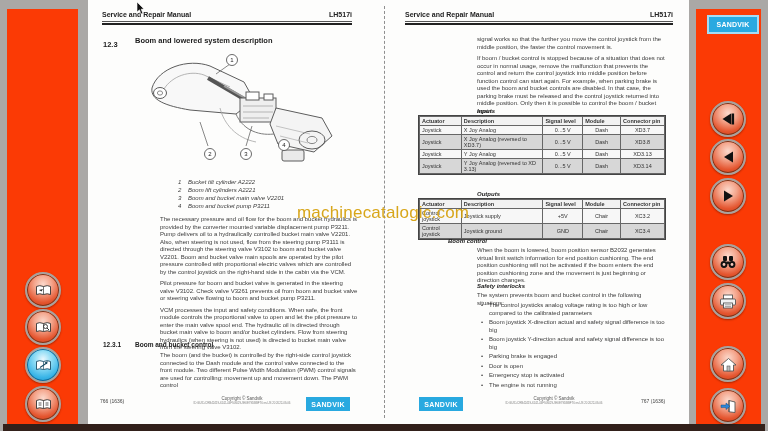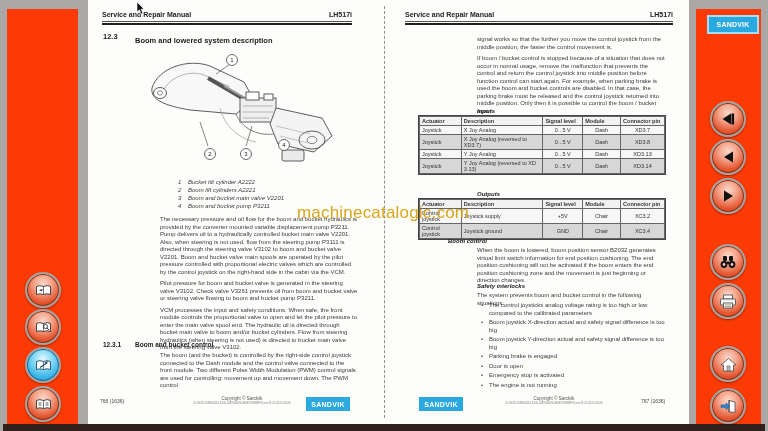--- a/index.html
+++ b/index.html
@@ -71,21 +71,21 @@
   <div class="band right"></div>
   <div class="bottom-bar"></div>
 
   <div class="page page-left">
     <div class="hdr" style="left:14px;top:11px;width:250px;">
       <span>Service and Repair Manual</span>
       <span>LH517i</span>
     </div>
     <div class="hdr-rule" style="left:14px;top:21px;width:250px;"></div>
 
-    <div class="sec-num" style="left:15px;top:32px;">12.3</div>
+    <div class="sec-num" style="left:15px;top:40px;">12.3</div>
     <div class="sec-title" style="left:47px;top:36px;">Boom and lowered system description</div>
 
     <svg style="position:absolute;left:36px;top:48px;" width="232" height="126" viewBox="0 0 232 126">
       <g stroke="#5d5d5d" stroke-width="1" fill="none">
         <path d="M28 40 C34 20 64 10 86 18 L120 34 L130 52 L112 66 L66 62 C42 58 26 52 28 40 Z" fill="#f8f8f8"></path>
         <path d="M40 41 C48 28 66 22 80 27 L106 39" stroke="#979797" stroke-width="0.7"></path>
         <ellipse cx="36" cy="45" rx="6.5" ry="5.5" fill="#fff"></ellipse>
         <ellipse cx="36" cy="45" rx="2.6" ry="2.1" stroke="#8a8a8a"></ellipse>
         <path d="M84 30 L132 58" stroke="#555" stroke-width="4"></path>
         <path d="M100 38 L142 62" stroke="#9a9a9a" stroke-width="2"></path>

